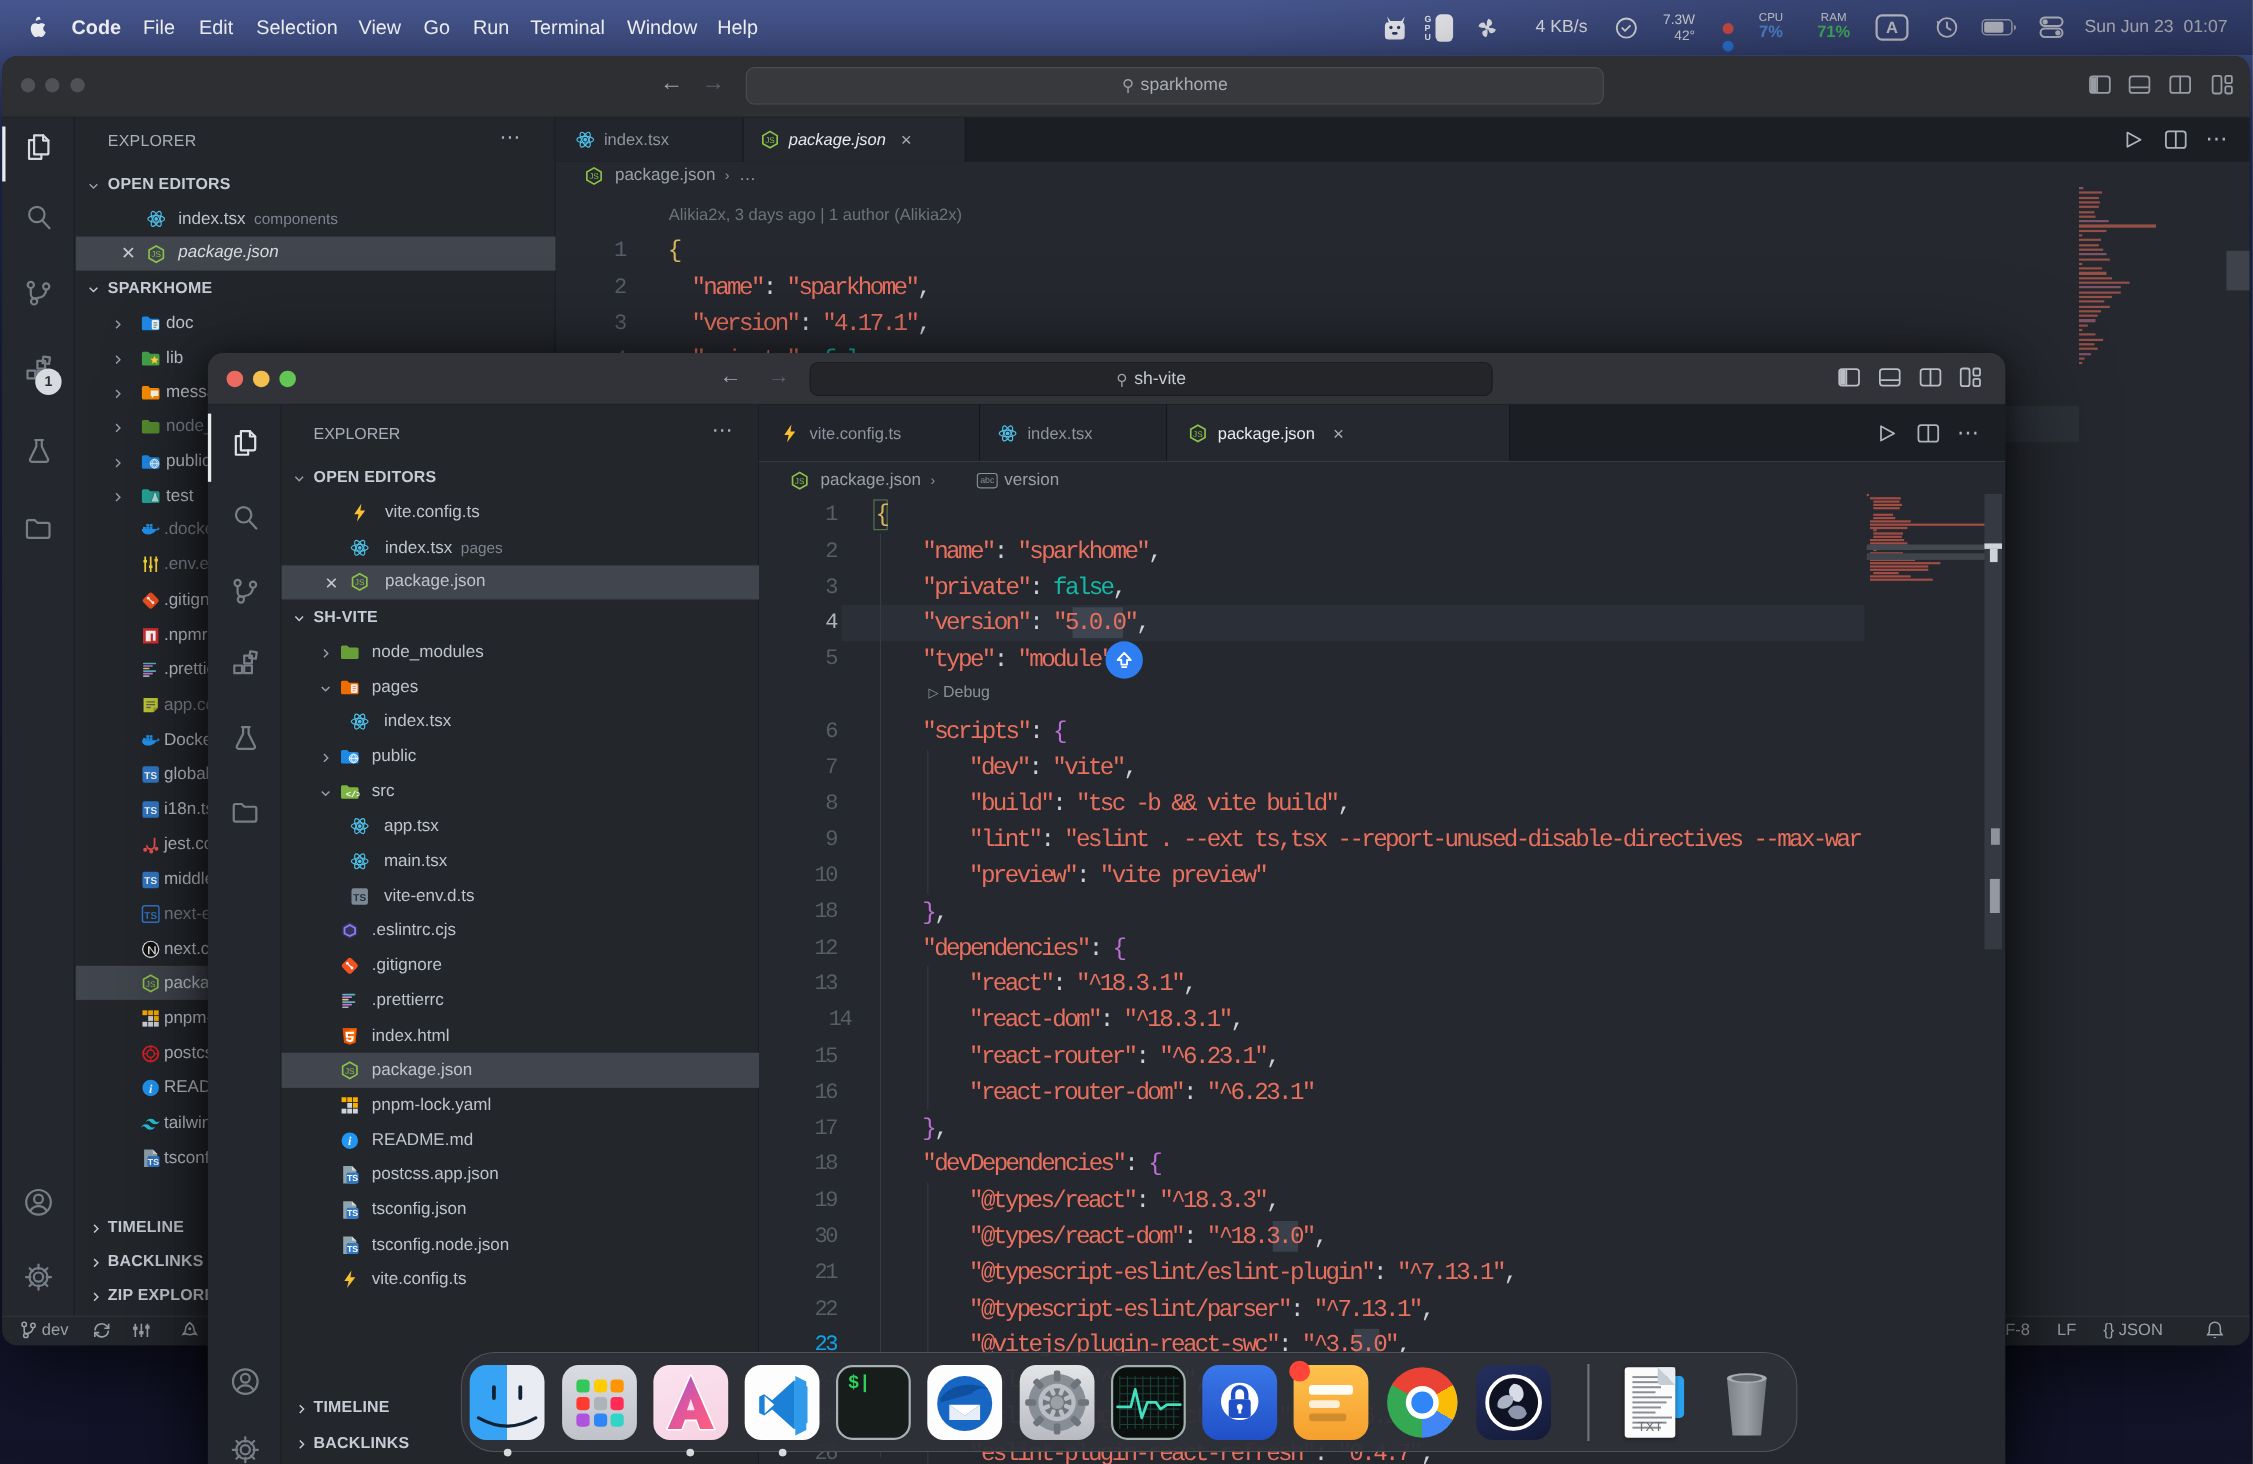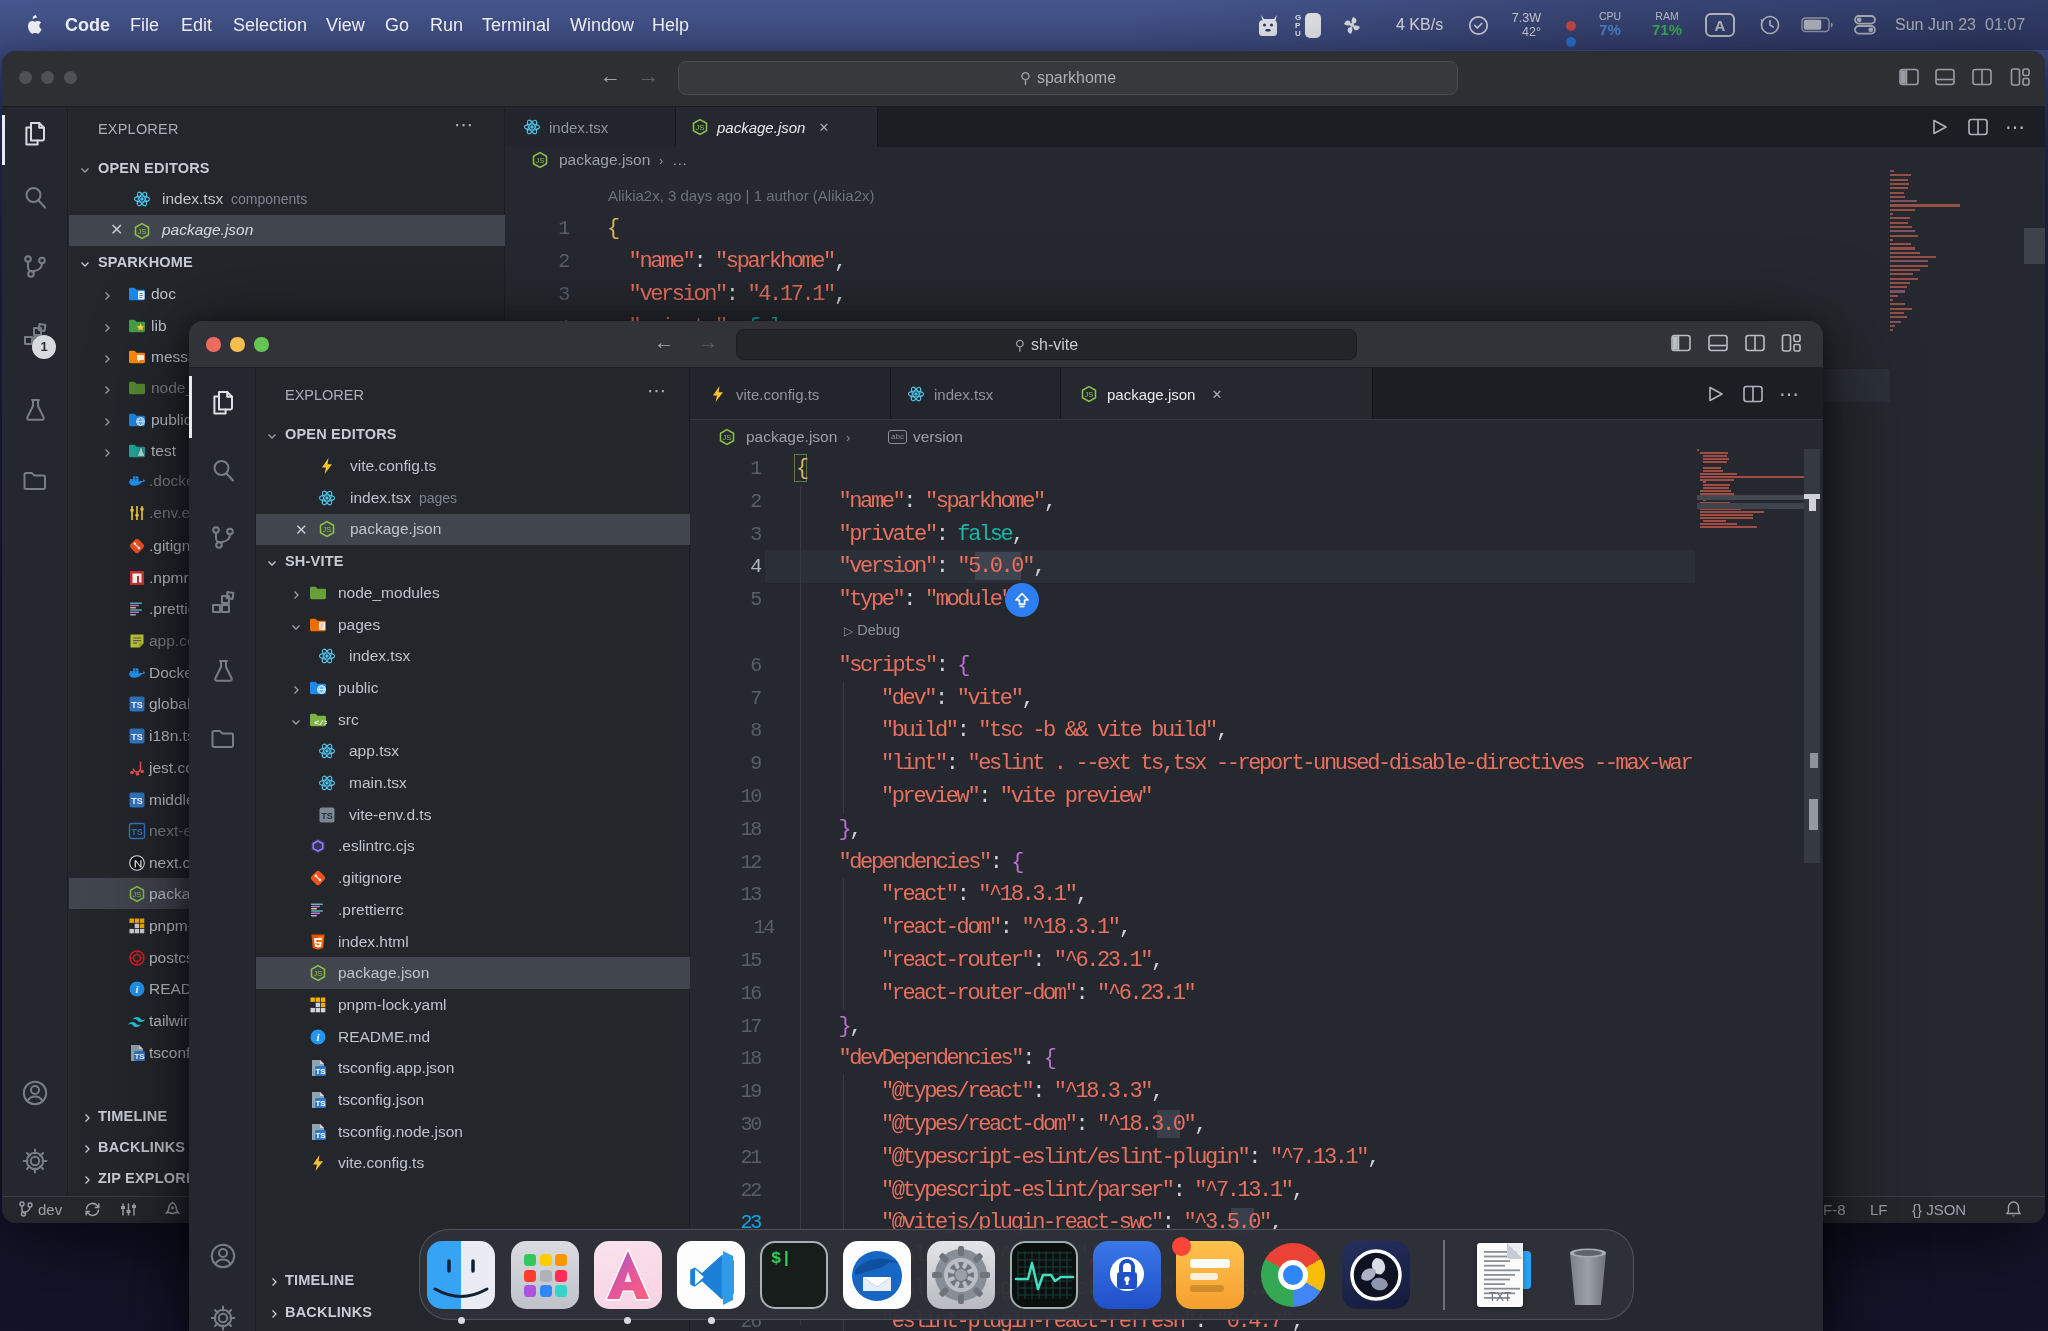--- a/index.html
+++ b/index.html
@@ -712,21 +712,21 @@
         <circle cx="9" cy="9" r="7.5" fill="#2196f3"></circle>
         <text x="9" y="13.2" font-size="11" fill="#fff" text-anchor="middle" font-family="Liberation Serif" font-weight="bold" font-style="italic">i</text>
       </svg></div>
     <div class="a tree" style="left:149px;top:705.6px;line-height:20px;">README.md</div>
     <div class="a" style="left:120px;top:738.3px"><svg class="icon18" viewBox="0 0 18 18">
         <path fill="#90a4ae" d="M3 1h8l4 4v12H3z"></path>
         <path fill="#cfd8dc" d="M11 1l4 4h-4z"></path>
         <rect x="6" y="7" width="11" height="10" rx="1.5" fill="#3178c6"></rect>
         <text x="11.5" y="14.8" font-size="8" fill="#fff" text-anchor="middle" font-family="Liberation Sans" font-weight="bold">TS</text>
       </svg></div>
-    <div class="a tree" style="left:149px;top:737.3px;line-height:20px;">tsconfig.app.json</div>
+    <div class="a tree" style="left:149px;top:737.3px;line-height:20px;">postcss.app.json</div>
     <div class="a" style="left:120px;top:770px"><svg class="icon18" viewBox="0 0 18 18">
         <path fill="#90a4ae" d="M3 1h8l4 4v12H3z"></path>
         <path fill="#cfd8dc" d="M11 1l4 4h-4z"></path>
         <rect x="6" y="7" width="11" height="10" rx="1.5" fill="#3178c6"></rect>
         <text x="11.5" y="14.8" font-size="8" fill="#fff" text-anchor="middle" font-family="Liberation Sans" font-weight="bold">TS</text>
       </svg></div>
     <div class="a tree" style="left:149px;top:769px;line-height:20px;">tsconfig.json</div>
     <div class="a" style="left:120px;top:801.7px"><svg class="icon18" viewBox="0 0 18 18">
         <path fill="#90a4ae" d="M3 1h8l4 4v12H3z"></path>
         <path fill="#cfd8dc" d="M11 1l4 4h-4z"></path>

